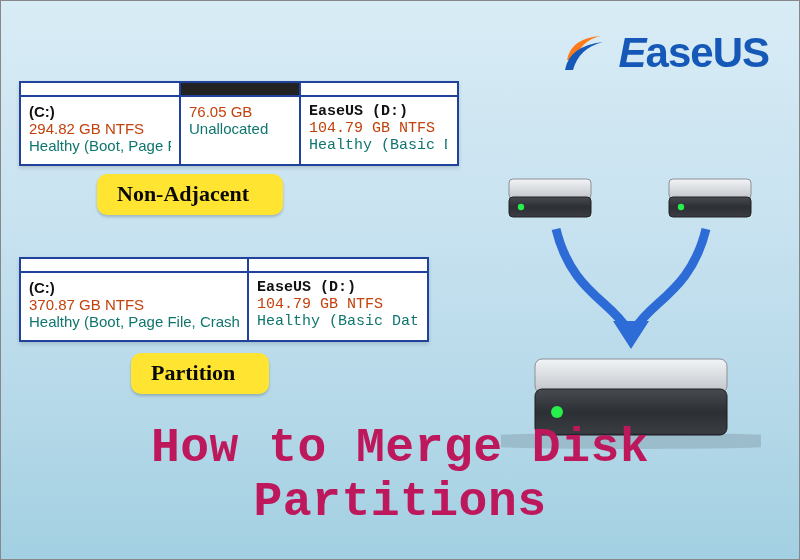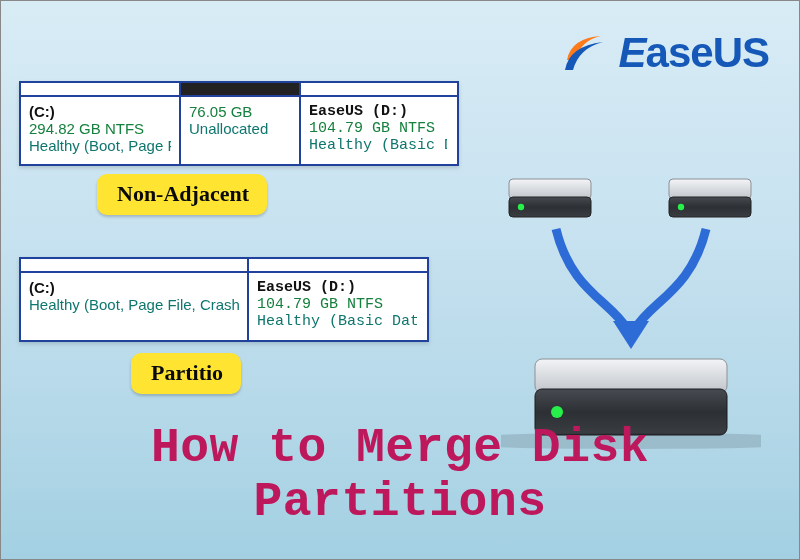--- a/index.html
+++ b/index.html
@@ -52,37 +52,37 @@
     background: #fff;
   }
   .pt-col:last-child { border-right: none; font-family: Liberation Mono, monospace; }
   .pt-header .hcell {
     border-right: 2px solid #20429c;
     background: #fff;
   }
   .pt-header .hcell:last-child { border-right: none; }
   .pt-header .hcell.dark { background: #222; }
   .pt-title { font-weight: 700; font-size: 15px; color: #111; white-space: nowrap; overflow: hidden; }
-  .pt-size  { font-size: 15px; color: #15803d; white-space: nowrap; overflow: hidden; }
+  .pt-size  { font-size: 15px; color: #c2410c; white-space: nowrap; overflow: hidden; }
   .pt-status{ font-size: 15px; color: #0f766e; white-space: nowrap; overflow: hidden; }
 
   #table1 { left: 18px; top: 80px; width: 440px; }
   #table1 .c1 { width: 160px; }
   #table1 .c2 { width: 120px; }
   #table1 .c3 { width: 154px; }
 
   #table2 { left: 18px; top: 256px; width: 410px; }
   #table2 .c1 { width: 228px; }
   #table2 .c2 { width: 176px; }
 
   .tag {
     position: absolute;
     background: #ffe531;
     border-radius: 10px;
-    padding: 7px 18px 8px 20px;
+    padding: 7px 34px 8px 20px;
     font-size: 22px;
     font-weight: 700;
     color: #0a0a0a;
     font-family: Georgia, "Times New Roman", serif;
     box-shadow: 0 2px 3px rgba(0,0,0,0.2);
   }
   #tag1 { left: 96px; top: 173px; }
   #tag2 { left: 130px; top: 352px; }
 
   .main-title {
@@ -148,30 +148,31 @@
 <div id="tag1" class="tag">Non-Adjacent</div>
 
 <div id="table2" class="partition-table">
   <div class="pt-header">
     <div class="hcell c1"></div>
     <div class="hcell c2"></div>
   </div>
   <div class="pt-body">
     <div class="pt-col c1">
       <div class="pt-title">(C:)</div>
+      <div class="pt-size">370.87 GB NTFS</div>
       <div class="pt-status">Healthy (Boot, Page File, Crash Dump, I</div>
     </div>
     <div class="pt-col c2">
       <div class="pt-title">EaseUS  (D:)</div>
       <div class="pt-size">104.79 GB NTFS</div>
       <div class="pt-status">Healthy (Basic Data Partition)</div>
     </div>
   </div>
 </div>
-<div id="tag2" class="tag">Partitio</div>
+<div id="tag2" class="tag">Partition</div>
 
 <div class="illus">
   <svg viewBox="0 0 260 300" width="260" height="300">
     <defs>
       <linearGradient id="faceG" x1="0" y1="0" x2="0" y2="1">
         <stop offset="0" stop-color="#474b51"></stop>
         <stop offset="0.5" stop-color="#2c2f33"></stop>
         <stop offset="1" stop-color="#3a3d42"></stop>
       </linearGradient>
       <linearGradient id="topG" x1="0" y1="0" x2="0" y2="1">

